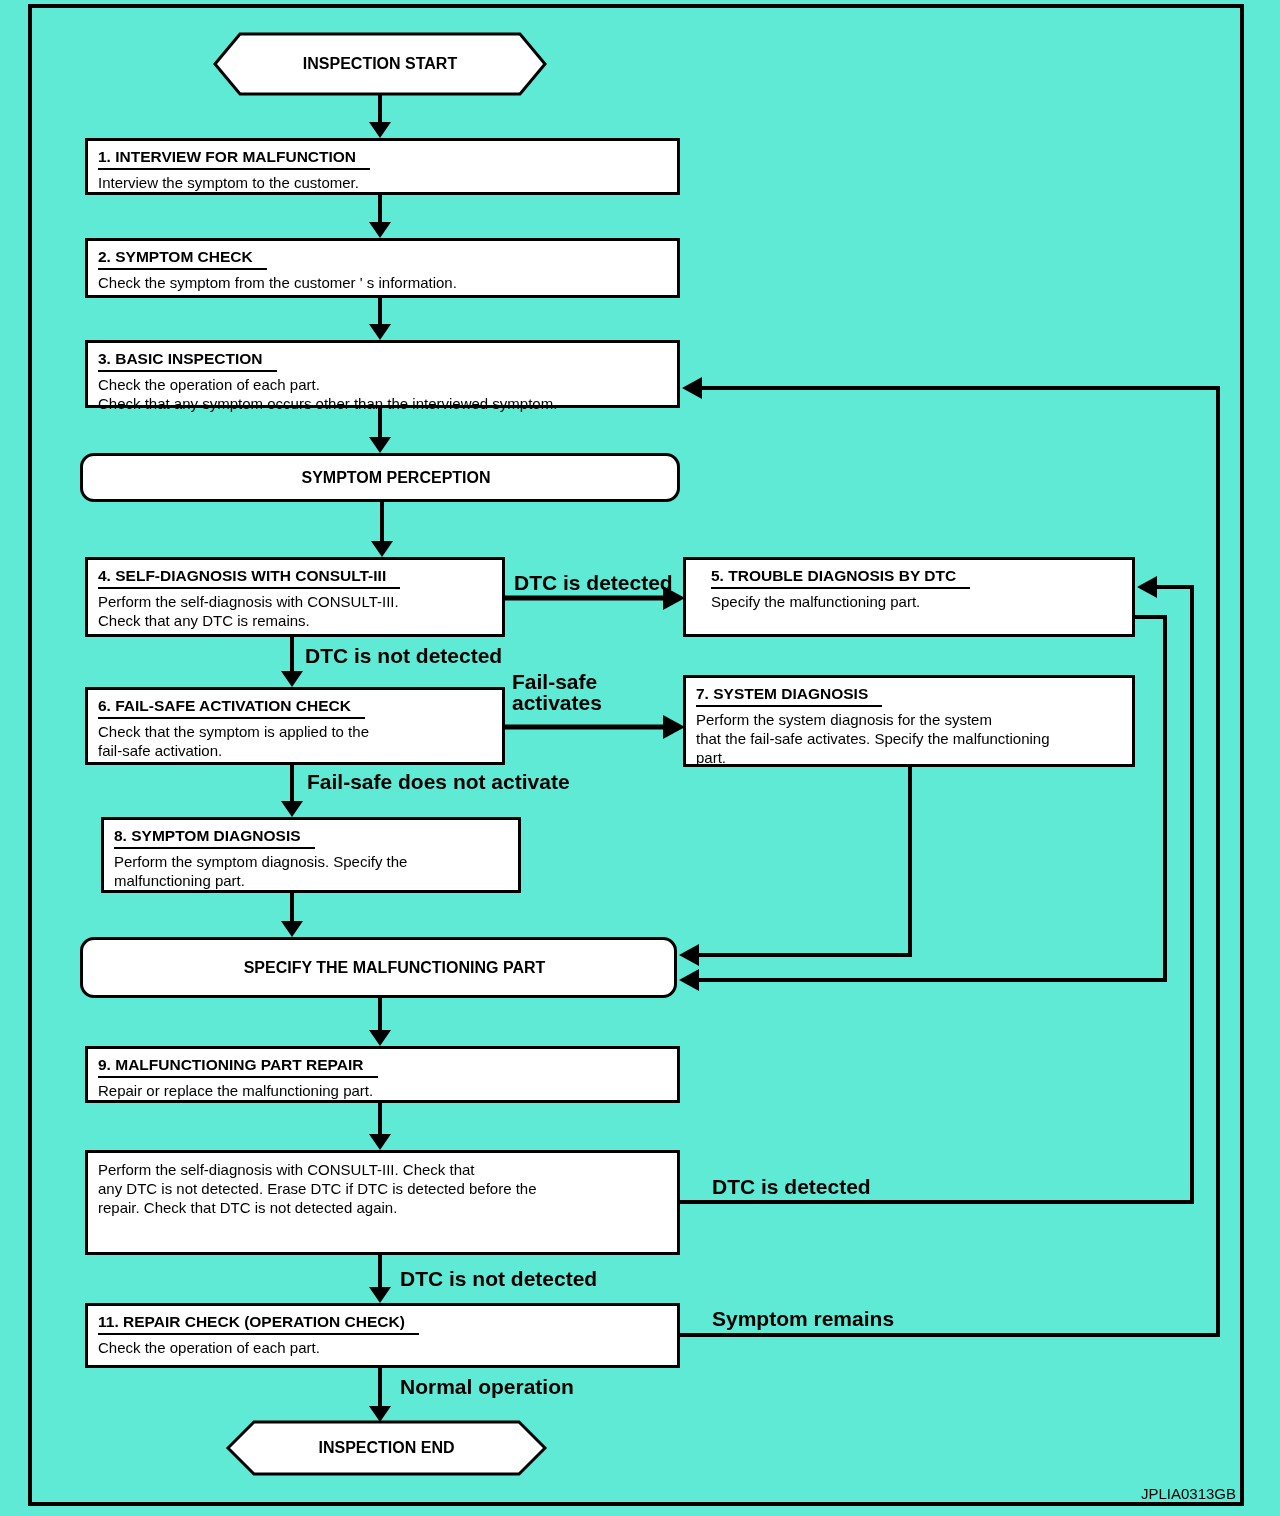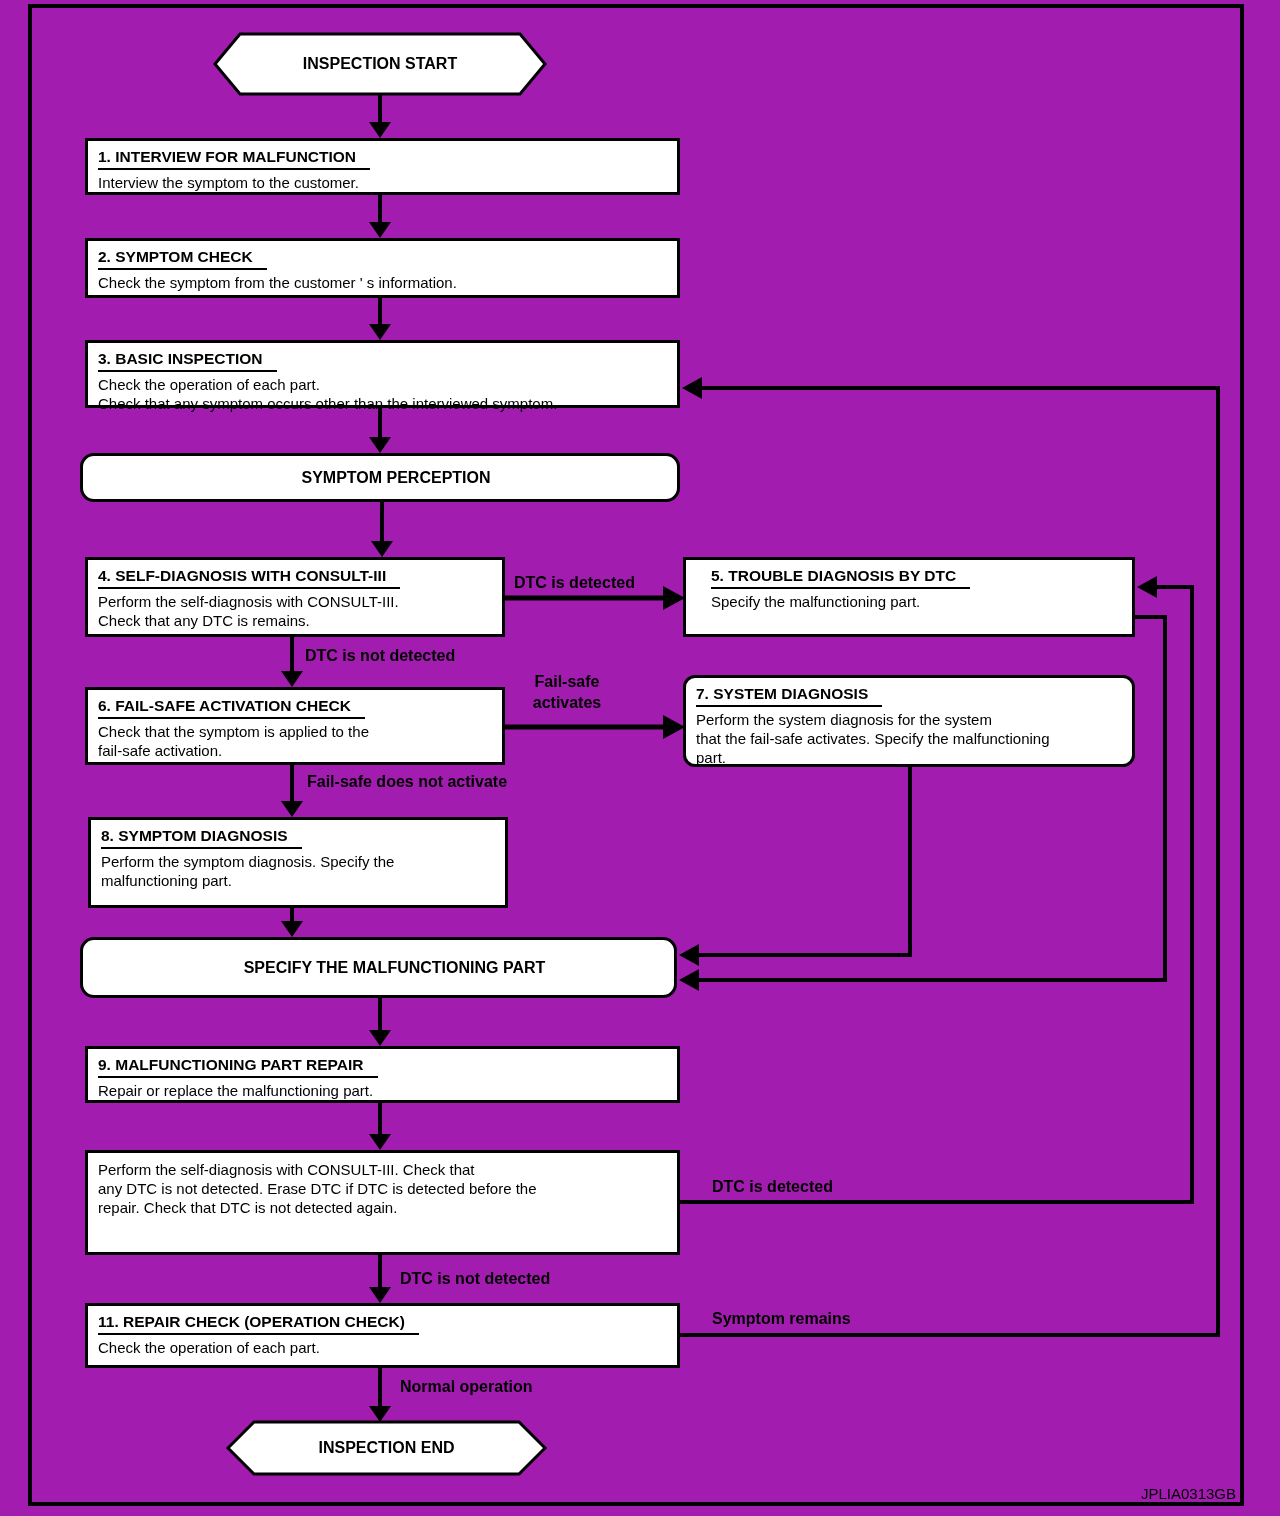--- a/index.html
+++ b/index.html
@@ -1,37 +1,37 @@
 <!DOCTYPE html>
 <html><head>
 <meta charset="utf-8">
 <style>
   html,body{margin:0;padding:0;background:#fff;}
   .page{
-    position:relative;width:1280px;height:1516px;background:#a21caf;
+    position:relative;width:1280px;height:1516px;background:#5eead4;
     font-family:"Liberation Sans", sans-serif;color:#000;overflow:hidden;
   }
   svg.connectors{position:absolute;left:0;top:0;z-index:1;}
   .node{position:absolute;z-index:2;background:#fff;box-sizing:border-box;}
   .step{border:3px solid #000;padding:7px 10px 4px 10px;}
   .step .title{
     display:inline-block;font-weight:bold;font-size:15.5px;line-height:18px;
     border-bottom:2px solid #000;padding:0 14px 2px 0;margin-bottom:3px;white-space:nowrap;
   }
   .step .line{font-size:15px;line-height:19px;white-space:nowrap;}
   .terminal{
     border:3px solid #000;border-radius:14px;display:flex;align-items:center;justify-content:center;
     font-weight:bold;font-size:16px;padding-left:32px;
   }
   .hexlabel{
     position:absolute;z-index:3;display:flex;align-items:center;justify-content:center;
     font-weight:bold;font-size:16px;background:transparent;
   }
   .edge-label{
-    position:absolute;z-index:3;font-weight:bold;font-size:16px;line-height:21px;white-space:nowrap;text-align:center;
+    position:absolute;z-index:3;font-weight:bold;font-size:21px;line-height:21px;white-space:nowrap;
   }
   .edge-label.wrap{white-space:normal;width:110px;}
   .figure-code{
     position:absolute;z-index:3;font-size:15px;font-weight:normal;
   }
 </style>
 </head>
 <body>
 
 <div class="page">
@@ -123,28 +123,28 @@
     <div class="title">5. TROUBLE DIAGNOSIS BY DTC</div>
     <div class="line">Specify the malfunctioning part.</div>
   </div>
 
   <div class="node step" style="left:85px;top:687px;width:420px;height:78px;">
     <div class="title">6. FAIL-SAFE ACTIVATION CHECK</div>
     <div class="line">Check that the symptom is applied to the</div>
     <div class="line">fail-safe activation.</div>
   </div>
 
-  <div class="node step" style="left:683px;top:675px;width:452px;height:92px;border-radius:12px;">
+  <div class="node step" style="left:683px;top:675px;width:452px;height:92px;">
     <div class="title">7. SYSTEM DIAGNOSIS</div>
     <div class="line">Perform the system diagnosis for the system</div>
     <div class="line">that the fail-safe activates. Specify the malfunctioning</div>
     <div class="line">part.</div>
   </div>
 
-  <div class="node step" style="left:88px;top:817px;width:420px;height:91px;">
+  <div class="node step" style="left:101px;top:817px;width:420px;height:76px;">
     <div class="title">8. SYMPTOM DIAGNOSIS</div>
     <div class="line">Perform the symptom diagnosis. Specify the</div>
     <div class="line">malfunctioning part.</div>
   </div>
 
   <div class="node terminal" style="left:80px;top:937px;width:597px;height:61px;">SPECIFY THE MALFUNCTIONING PART</div>
 
   <div class="node step" style="left:85px;top:1046px;width:595px;height:57px;">
     <div class="title">9. MALFUNCTIONING PART REPAIR</div>
     <div class="line">Repair or replace the malfunctioning part.</div>

